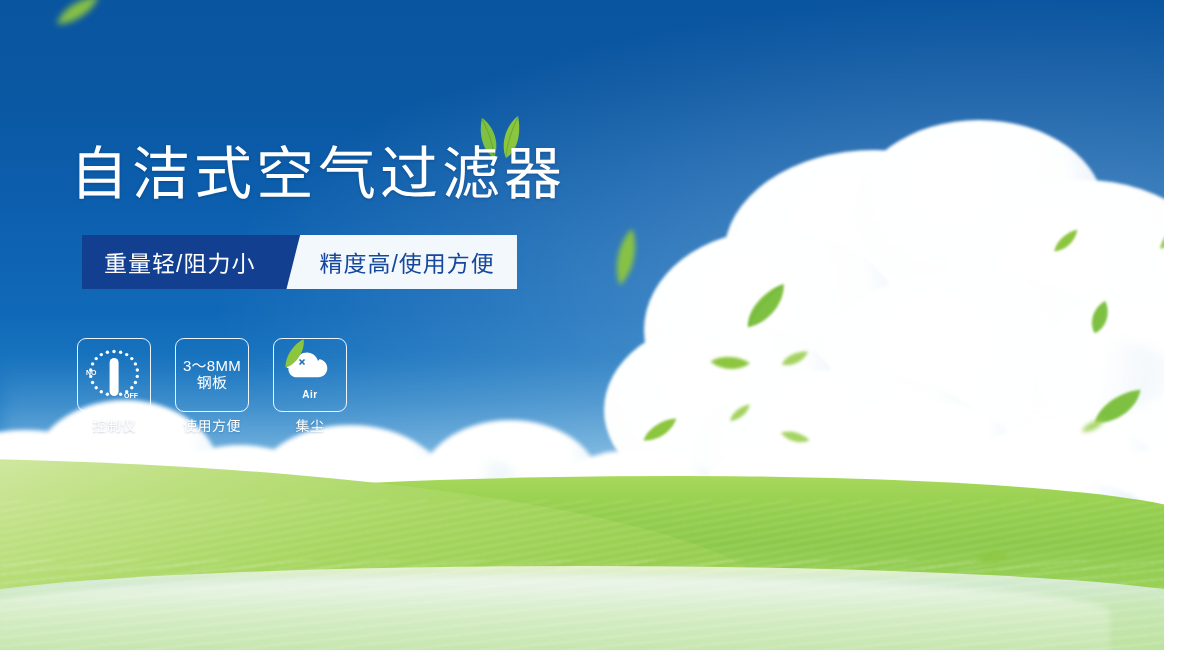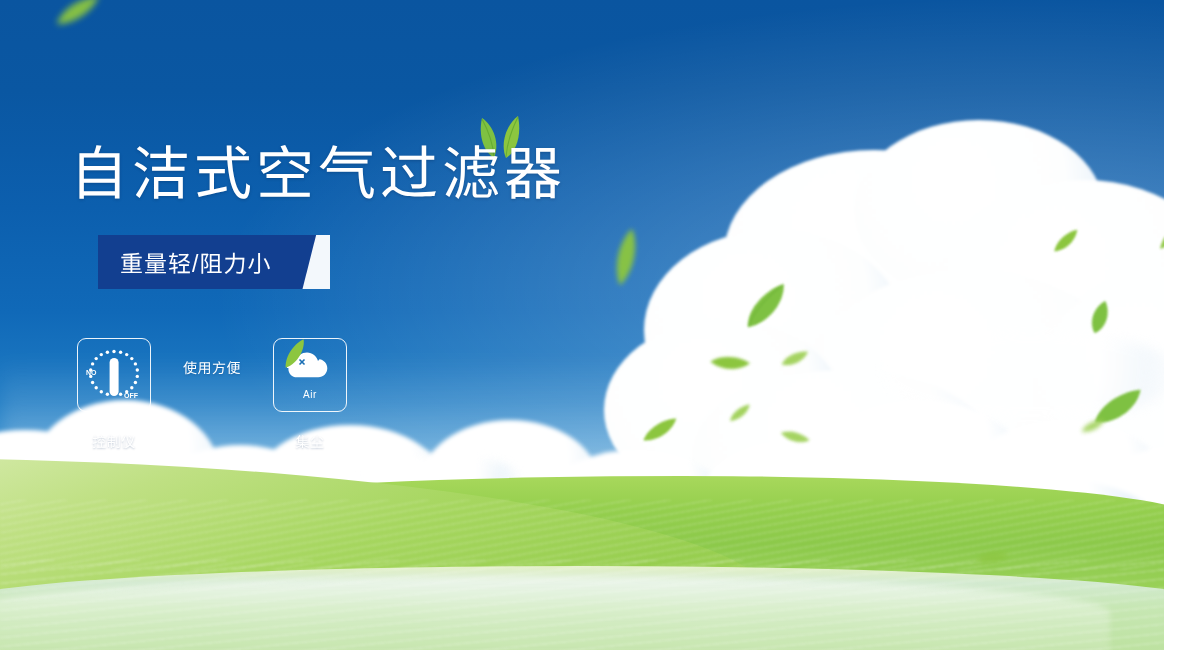--- a/index.html
+++ b/index.html
@@ -95,21 +95,21 @@
   
   .title{
     position:absolute;left:70px;top:145px;
     font-size:58px;line-height:1;letter-spacing:4px;
     color:#ffffff;font-weight:400;white-space:nowrap;
     text-shadow:0 1px 3px rgba(0,30,70,.28);
   }
   .title-sprout{position:absolute;left:468px;top:108px;width:62px;height:52px;}
 
   
-  .subbar{position:absolute;left:84px;top:235px;height:54px;display:flex;padding-left:14px;}
+  .subbar{position:absolute;left:68px;top:235px;height:54px;display:flex;padding-left:14px;}
   .sub-left{
     background:#123f90;color:#ffffff;
     font-size:23px;letter-spacing:1px;
     padding:0 26px 0 22px;display:flex;align-items:center;
     position:relative;z-index:2;
   }
   .sub-skew{
     width:34px;background:#123f90;position:relative;z-index:2;margin-left:-1px;
   }
   .sub-skew:after{
@@ -124,21 +124,21 @@
 
   
   .features{position:absolute;left:77px;top:338px;display:flex;gap:24px;}
   .feat{width:74px;text-align:center;}
   .feat-box{
     width:74px;height:74px;border:1px solid rgba(255,255,255,.92);
     border-radius:9px;display:flex;flex-direction:column;
     align-items:center;justify-content:center;color:#fff;position:relative;
   }
   .feat-text{font-size:15px;line-height:1.12;letter-spacing:.3px;text-align:center;}
-  .feat-label{margin-top:19px;font-size:14px;color:#ffffff;letter-spacing:.5px;white-space:nowrap;
+  .feat-label{margin-top:3px;font-size:14px;color:#ffffff;letter-spacing:.5px;white-space:nowrap;
               text-shadow:0 1px 2px rgba(0,40,90,.25);}
   .feat-box svg{display:block;}
   .air-word{font-size:10px;letter-spacing:.6px;margin-top:1px;}
 </style>
 </head>
 <body>
 
 <div class="stage">
 
   <div class="sky"></div>
@@ -278,20 +278,21 @@
       <path d="M38 50C48 44 54 28 50 8 38 17 32 36 38 50Z" fill="#8cc63f"></path>
       <path d="M50 9C44 21 39 36 38 49" stroke="#5fa52c" stroke-width="1.1" fill="none" opacity=".75"></path>
     </svg>
   </div>
 
   <div class="title">自洁式空气过滤器</div>
 
   <div class="subbar">
     <div class="sub-left">重量轻/阻力小</div>
     <div class="sub-skew"></div>
+    <div class="sub-right">精度高/使用方便</div>
   </div>
 
   <div class="features">
 
     <div class="feat">
       <div class="feat-box">
         <svg width="60" height="58" viewBox="0 0 60 58">
           <g fill="#ffffff">
             <circle cx="30" cy="5.5" r="1.7"></circle>
               <circle cx="36.6" cy="6.2" r="1.7"></circle>
@@ -319,25 +320,29 @@
           <text x="2" y="29" font-family="Liberation Sans, sans-serif" font-size="7" fill="#ffffff" font-weight="bold">NO</text>
           <text x="40" y="52" font-family="Liberation Sans, sans-serif" font-size="7" fill="#ffffff" font-weight="bold">OFF</text>
         </svg>
       </div>
       <div class="feat-label">控制仪</div>
     </div>
 
 
 
     <div class="feat">
+      <div class="feat-box">
+        <div class="feat-text">3～8MM</div>
+        <div class="feat-text">钢板</div>
+      </div>
       <div class="feat-label">使用方便</div>
     </div>
 
     <div class="feat">
-      <div class="feat-box" style="overflow:hidden;">
+      <div class="feat-box" style="overflow:hidden;font-weight:bold;">
         <div class="leaf" style="left:4px;top:4px;width:34px;height:22px;transform:rotate(-38deg);">
           <svg viewBox="0 0 60 30">
               <path d="M2 24C14 6 42 0 58 4 46 24 18 30 2 24Z" fill="#8cc63f"></path>
             </svg>
         </div>
         <svg width="56" height="40" viewBox="0 0 56 40" style="margin-top:-2px;">
           <g fill="#ffffff">
             <path d="M36 13c-1.2-5-5.6-8.6-11-8.6-5.2 0-9.6 3.4-11 8.2-4.3.5-7.6 4-7.6 8.3 0 4.6 3.8 8.4 8.4 8.4h21.5c5 0 9-4 9-9 0-4.6-3.4-8.4-7.9-9z" opacity="1"></path>
             <circle cx="12" cy="14" r="5.2"></circle>
             <path d="M5 19.5c0-3 2.4-5.5 5.5-5.5 1.2 0 2.3.4 3.2 1-1.6 1.2-2.7 3-3 5.1H5.2c-.1-.2-.2-.4-.2-.6z"></path>

